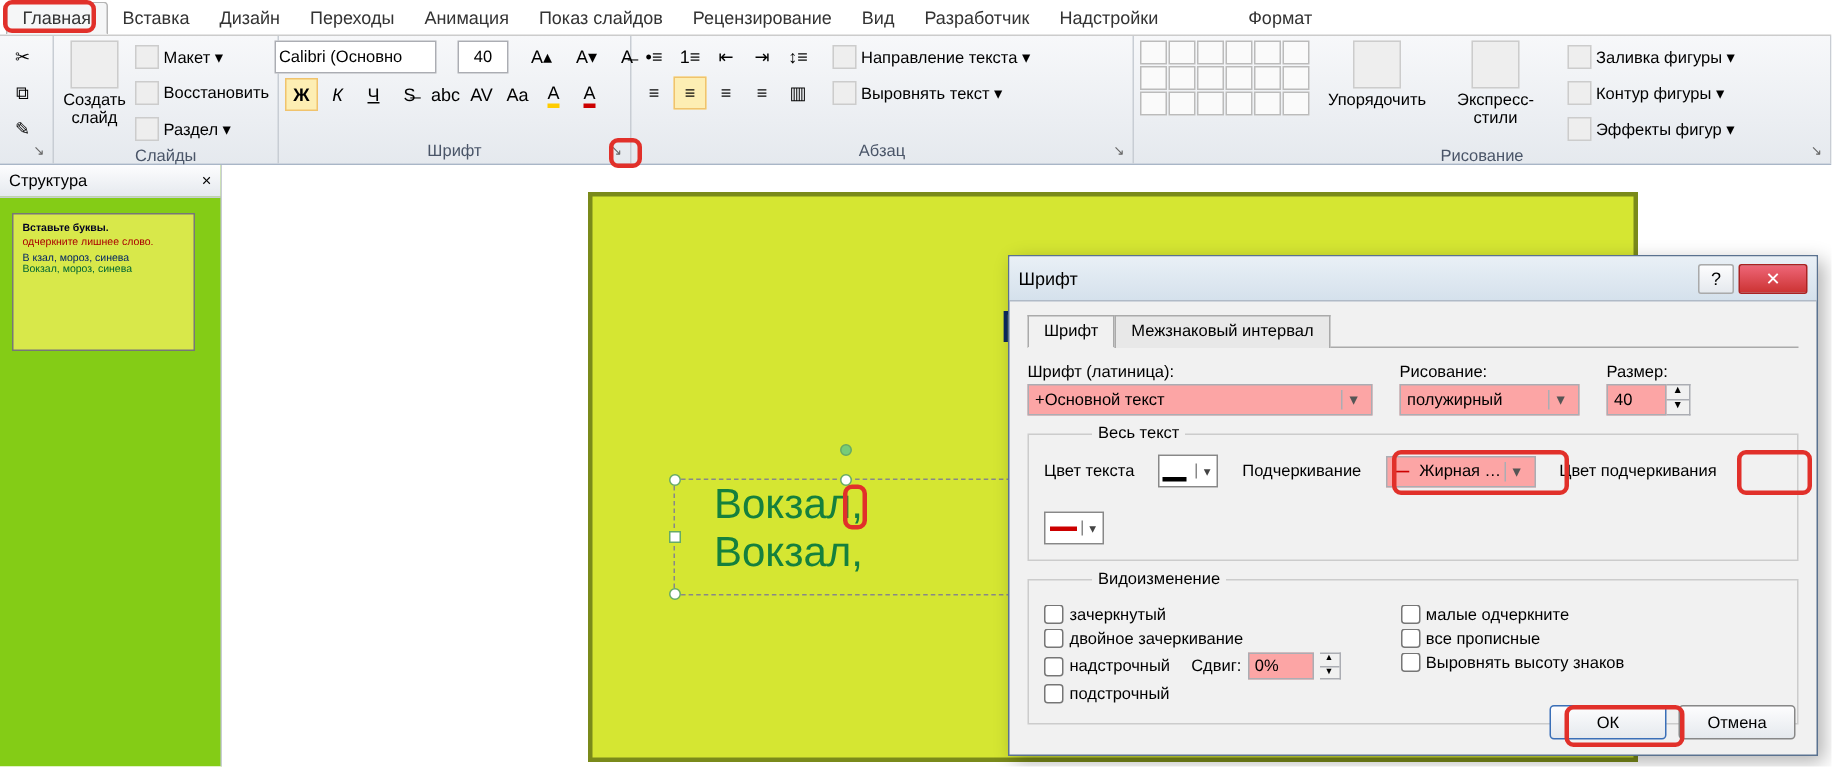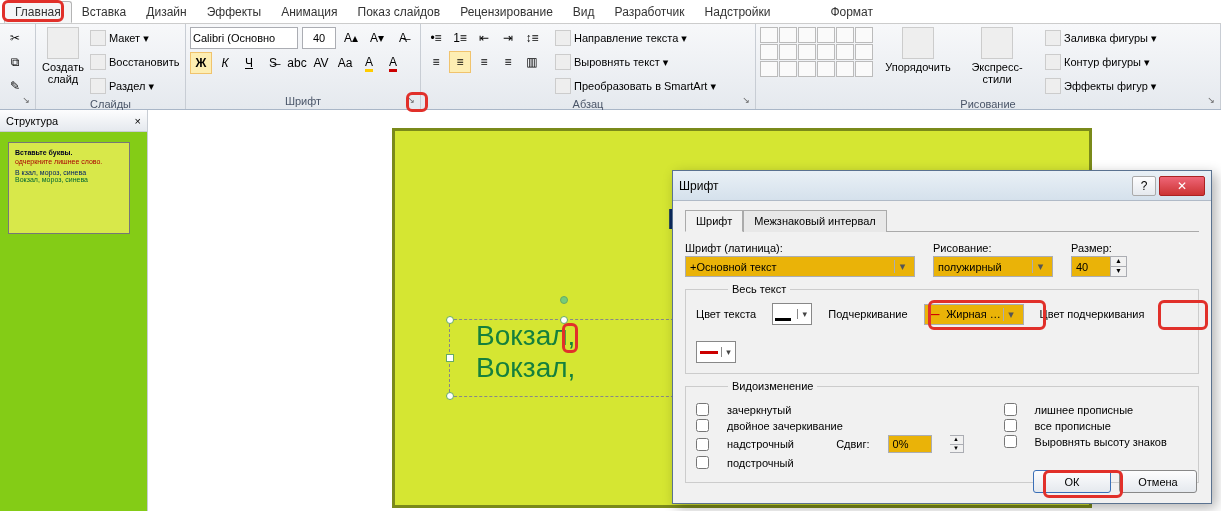--- a/index.html
+++ b/index.html
@@ -16,21 +16,21 @@
 .group-body { display: flex; align-items: flex-start; gap: 4px; flex: 1; }
 .group-label { text-align: center; font-size: 11px; color: #4a5568; padding: 1px 0; }
 .launcher { position: absolute; right: 2px; bottom: 2px; width: 14px; height: 14px; font-size: 9px; color: #666; display: flex; align-items: center; justify-content: center; border: 1px solid transparent; }
 
 .col { display: flex; flex-direction: column; gap: 2px; }
 .bigbtn { display: flex; flex-direction: column; align-items: center; gap: 2px; width: 46px; font-size: 11px; text-align:center; line-height:1.1; }
 .bigbtn .ic { width: 32px; height: 32px; background: #eee; border: 1px solid #ccc; }
 .smlrow { display: flex; align-items: center; gap: 3px; font-size: 11px; height: 22px; }
 .smlrow .ic { width: 16px; height: 16px; background: #eee; border: 1px solid #ccc; }
 
-.fontgrp .row1 { display:flex; gap:4px; align-items:center; margin-bottom:3px;}
+.fontgrp .row1 { display:flex; gap:14px; align-items:center; margin-bottom:3px;justify-content:center;}
 .fontgrp select, .fontgrp .combo { font-size:11px; height:22px; border:1px solid #abadb3; background:#fff; }
 .fontgrp .row2 { display:flex; gap:2px; }
 .tbtn { width:22px; height:22px; border:1px solid transparent; display:flex;align-items:center;justify-content:center;font-size:12px; }
 
 
 .workspace { position:absolute; top:110px; left:0; right:0; bottom:0; background:#fff; display:flex; }
 .sidepanel { width:148px; background:#84cc16; border-right:1px solid #c8cdd4; }
 .sidepanel-header { height:22px; background:linear-gradient(#fdfdfe,#e5e9ee); border-bottom:1px solid #c8cdd4; display:flex;align-items:center;justify-content:space-between;padding:0 6px;font-size:11px;}
 .thumb { margin:10px 8px; width:122px; height:92px; background:#d8e84a; border:1px solid #777; padding:6px; font-size:7px; color:#003; }
 .thumb .t1{font-weight:bold;color:#002;}
@@ -51,47 +51,47 @@
 .dlg-title { height:30px; background:linear-gradient(#e9f0f6,#d5e1ec); display:flex;align-items:center;justify-content:space-between;padding:0 6px;font-size:12px;border-bottom:1px solid #b0bac7;}
 .dlg-close{width:46px;height:20px;background:linear-gradient(#e67,#c33);color:#fff;display:flex;align-items:center;justify-content:center;border:1px solid #a22;border-radius:2px;font-size:12px;}
 .dlg-help{width:24px;height:20px;border:1px solid #aaa;display:flex;align-items:center;justify-content:center;font-size:12px;background:linear-gradient(#fdfdfe,#e5e9ee);margin-right:3px;border-radius:2px;}
 .dlg-body { padding:8px 12px; font-size:11px; }
 .dlg-tabs { display:flex; border-bottom:1px solid #aaa; margin-bottom:10px;}
 .dlg-tab { padding:4px 10px; border:1px solid #aaa; border-bottom:none; background:#e8e8e8; position:relative;top:1px;}
 .dlg-tab.active{background:#f1f1f1;border-bottom:1px solid #f1f1f1;}
 .dlg-row { display:flex; gap:18px; margin-bottom:6px; align-items:center;}
 .dlg-col { display:flex; flex-direction:column; gap:2px;}
 .dlg-col label{font-size:11px;}
-.combo2 { height:21px; border:1px solid #abadb3; background:#eab308; font-size:11px; padding:2px 4px; display:flex;align-items:center;justify-content:space-between;}
+.combo2 { height:21px; border:1px solid #abadb3; background:#fca5a5; font-size:11px; padding:2px 4px; display:flex;align-items:center;justify-content:space-between;}
 .combo2 .arr{width:16px;text-align:center;border-left:1px solid #abadb3;color:#555;}
 .fieldset { border:1px solid #ccc; padding:8px 10px 10px; margin-top:6px; position:relative;}
 .fieldset legend{font-size:11px;padding:0 4px;margin-left:32px;}
 .field-inner { display:flex; gap:16px; align-items:center; flex-wrap:wrap;}
 .colorbtn { width:40px;height:22px;border:1px solid #888;background:#fff;display:flex;align-items:center;}
 .colorbtn .sw{width:18px;height:3px;background:#c00;margin-left:3px;}
 .colorbtn .arr{margin-left:auto;width:14px;text-align:center;border-left:1px solid #888;font-size:9px;color:#444;}
-.chk { display:flex;align-items:center;gap:18px;margin:3px 0;}
+.chk { display:flex;align-items:center;gap:4px;margin:3px 0;}
 .chk input{width:13px;height:13px;}
 .dlg-foot { position:absolute;bottom:10px;right:14px;display:flex;gap:8px;}
 .btn { width:78px;height:23px;border:1px solid #888;background:linear-gradient(#fdfdfe,#e5e9ee);font-size:11px;display:flex;align-items:center;justify-content:center;border-radius:3px;}
 
 
 .hl { position:absolute; border:3px solid #e1302a; border-radius:6px; pointer-events:none; z-index:999;}
 
 .shapegrid { display:grid; grid-template-columns:repeat(6,18px); grid-auto-rows:16px; gap:1px;}
 .shapegrid div{border:1px solid #bbb;background:#fafafa;}
 </style>
 </head>
 <body>
 
 <div class="tabs">
   <div class="tab active">Главная</div>
   <div class="tab">Вставка</div>
   <div class="tab">Дизайн</div>
-  <div class="tab">Эффекты</div>
+  <div class="tab">Переходы</div>
   <div class="tab">Анимация</div>
   <div class="tab">Показ слайдов</div>
   <div class="tab">Рецензирование</div>
   <div class="tab">Вид</div>
   <div class="tab">Разработчик</div>
   <div class="tab">Надстройки</div>
   <div style="width:40px"></div>
   <div class="tab">Формат</div>
 </div>
 
@@ -181,24 +181,20 @@
         </div>
       </div>
       <div class="col" style="margin-left:8px">
         <div class="smlrow">
             <div class="ic"></div>
             <span>Направление текста ▾</span>
           </div>
         <div class="smlrow">
             <div class="ic"></div>
             <span>Выровнять текст ▾</span>
-          </div>
-        <div class="smlrow">
-            <div class="ic"></div>
-            <span>Преобразовать в SmartArt ▾</span>
           </div>
       </div>
     </div>
     <div class="group-label">Абзац</div>
     <div class="launcher">↘</div>
   </div>
 
   <div class="group" style="flex:1">
     <div class="group-body">
       <div class="shapegrid">
@@ -364,21 +360,21 @@
             </span>
           </label>
           <label class="chk">
               <input type="checkbox" style="">
               <span>подстрочный</span>
             </label>
         </div>
         <div>
           <label class="chk">
               <input type="checkbox" style="">
-              <span>лишнее прописные</span>
+              <span>малые одчеркните</span>
             </label>
           <label class="chk">
               <input type="checkbox" style="">
               <span>все прописные</span>
             </label>
           <label class="chk">
               <input type="checkbox" style="">
               <span>Выровнять высоту знаков</span>
             </label>
         </div>

